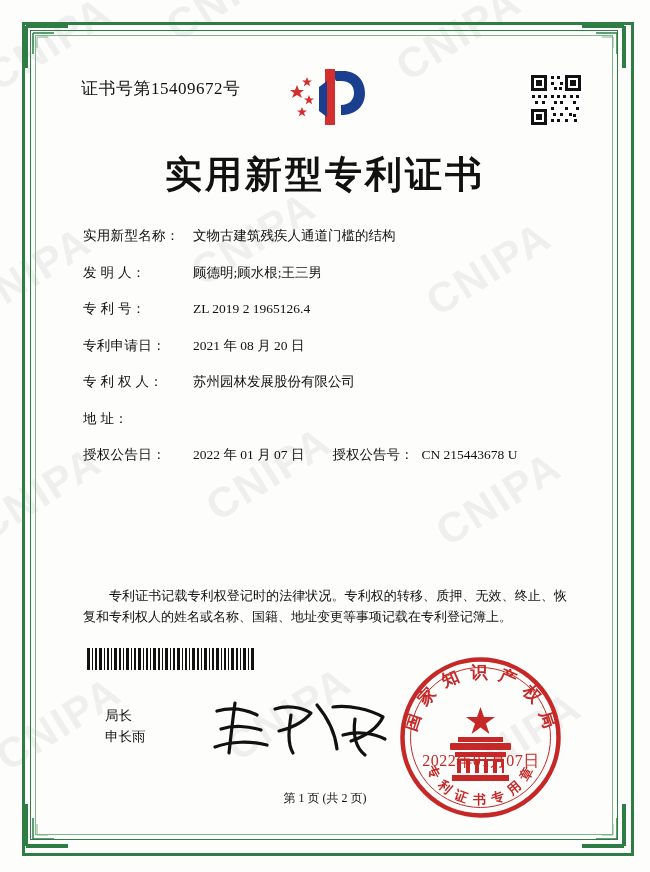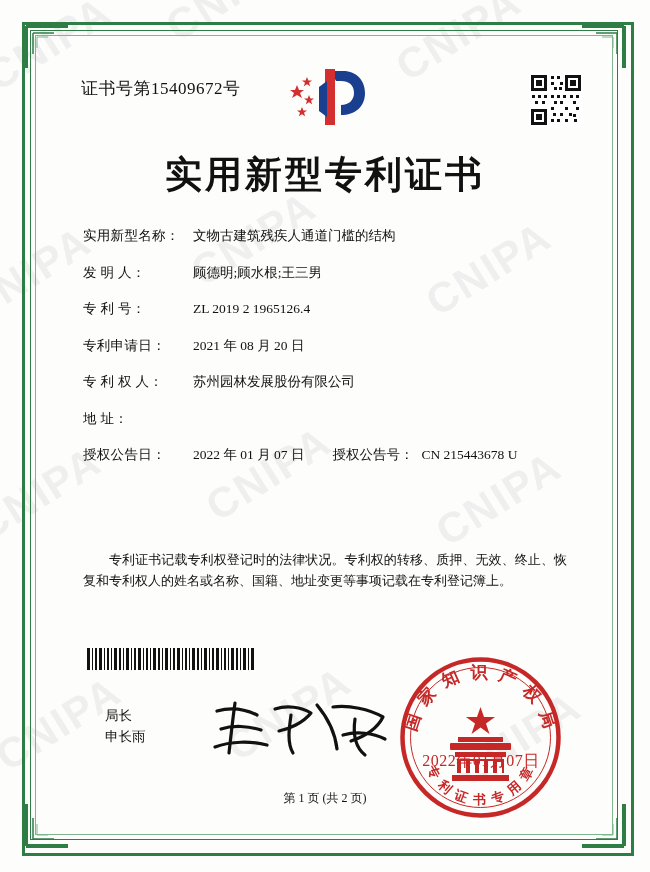--- a/index.html
+++ b/index.html
@@ -143,21 +143,21 @@
     position: absolute;
     left: 38px;
     width: 484px;
     font-size: 13px;
     line-height: 21px;
     color: #111;
     text-align: justify;
     text-indent: 26px;
   }
   .p1 { top: 445px; }
-  .p2 { top: 504px; }
+  .p2 { top: 540px; }
 
   .barcode {
     position: absolute;
     left: 42px; top: 603px;
     width: 168px; height: 22px;
   }
 
   .sign-block {
     position: absolute;
     left: 60px; top: 660px;

